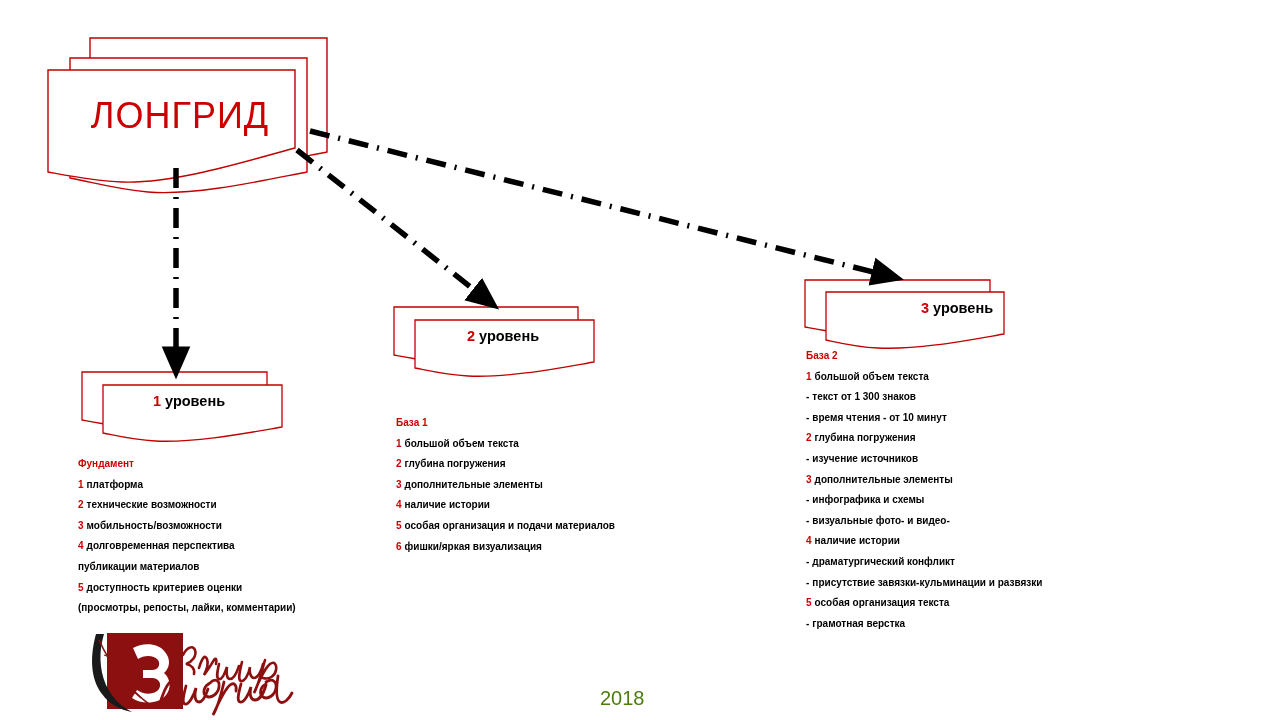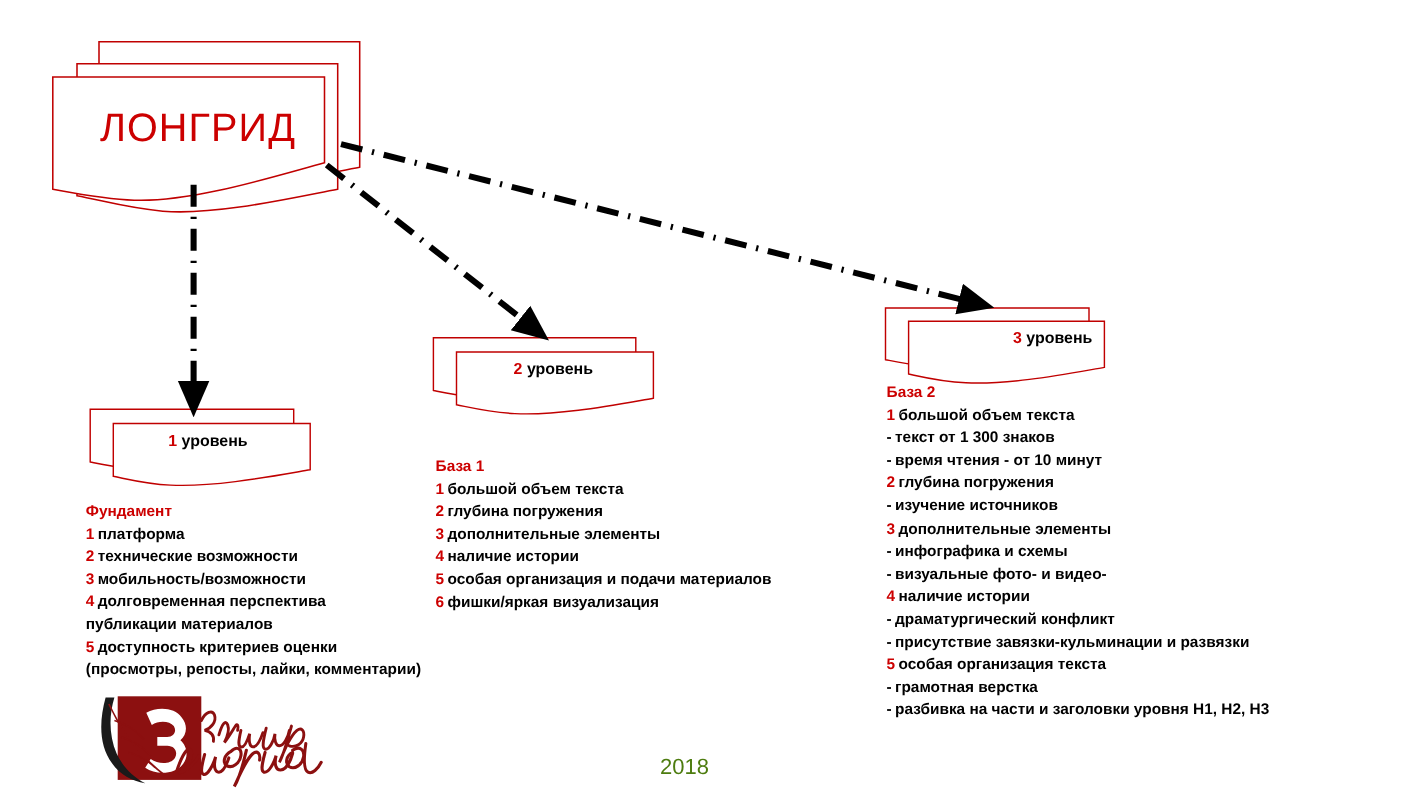--- a/index.html
+++ b/index.html
@@ -57,21 +57,21 @@
     color: #cc0000;
     font-weight: bold;
   }
   #lvl1-caption { left: 104px; top: 393px; width: 170px; text-align: center; }
   #lvl2-caption { left: 418px; top: 328px; width: 170px; text-align: center; }
   #lvl3-caption { left: 828px; top: 300px; width: 170px; text-align: center; margin-left: 44px; }
 
   
   .col {
     position: absolute;
-    font-size: 14px;
+    font-size: 10px;
     font-weight: bold;
     line-height: 20.6px;
     color: #000000;
     white-space: nowrap;
   }
   .col .heading {
     color: #cc0000;
     font-weight: bold;
   }
   .col .row {
@@ -217,17 +217,16 @@
       <span class="row"><span class="n">2</span><span>глубина погружения</span></span>
       <span class="row"><span class="d">-</span><span>изучение источников</span></span>
       <span class="row"><span class="n">3</span><span>дополнительные элементы</span></span>
       <span class="row"><span class="d">-</span><span>инфографика и схемы</span></span>
       <span class="row"><span class="d">-</span><span>визуальные фото- и видео-</span></span>
       <span class="row"><span class="n">4</span><span>наличие истории</span></span>
       <span class="row"><span class="d">-</span><span>драматургический конфликт</span></span>
       <span class="row"><span class="d">-</span><span>присутствие завязки-кульминации и развязки</span></span>
       <span class="row"><span class="n">5</span><span>особая организация текста</span></span>
       <span class="row"><span class="d">-</span><span>грамотная верстка</span></span>
-      <span class="row"><span class="d">-</span><span>разбивка на части и заголовки уровня Н1, Н2, Н3</span></span>
     </div>
 
   <div class="year">2018</div>
 </div>
 
 </body></html>

